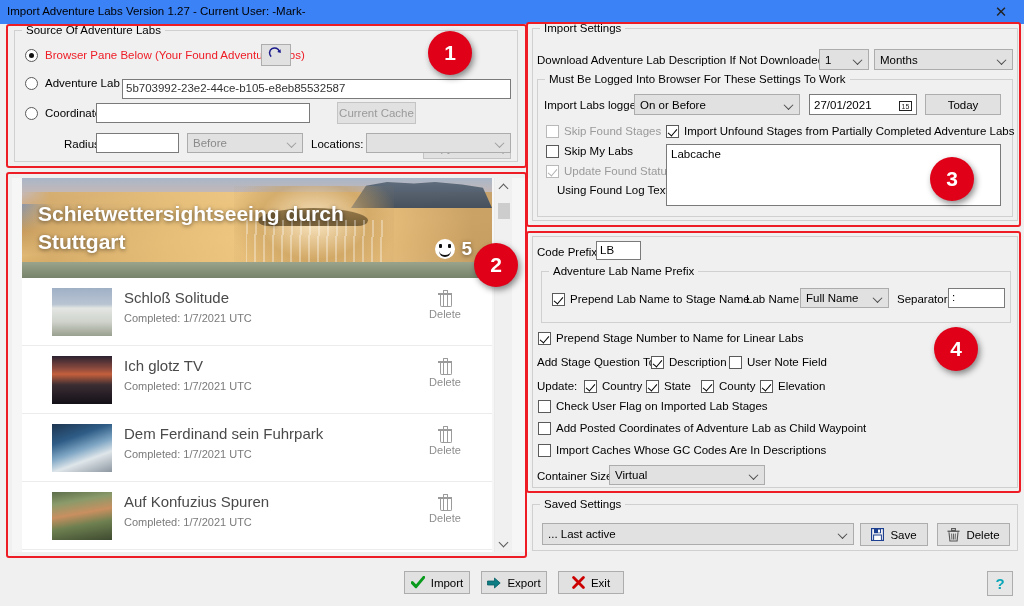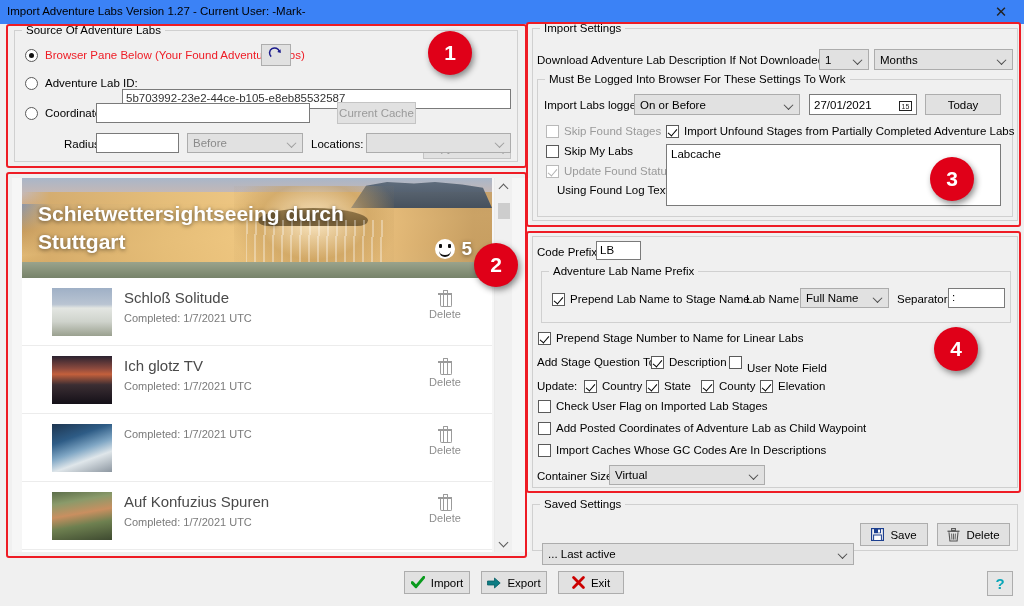--- a/index.html
+++ b/index.html
@@ -345,21 +345,21 @@
       <span>
         <svg width="16" height="14" viewBox="0 0 16 14">
           <path d="M3.2 9.6 A5 5 0 1 1 11.4 4.6" fill="none" stroke="#1a1a8c" stroke-width="1.5"></path>
           <path d="M12.6 2.2 L12.8 6.0 L9.2 5.0 Z" fill="#1a1a8c"></path>
         </svg>
       </span>
     </div>
 
     <div class="radio" style="left:10px; top:46px;"></div>
     <div class="lbl" style="left:30px; top:45px;">Adventure Lab ID:</div>
-    <div class="txtbox" style="left:107px; top:58px; width:389px; height:20px; color:#333;">5b703992-23e2-44ce-b105-e8eb85532587</div>
+    <div class="txtbox" style="left:107px; top:48px; width:389px; height:20px; color:#333;">5b703992-23e2-44ce-b105-e8eb85532587</div>
 
     <div class="radio" style="left:10px; top:76px;"></div>
     <div class="lbl" style="left:30px; top:75px;">Coordinates:</div>
     <div class="txtbox" style="left:81px; top:72px; width:214px; height:20px;"></div>
     <div class="btn dis" style="left:322px; top:71px; width:79px; height:22px;">Current Cache</div>
     <div class="btn dis" style="left:408px; top:71px; width:88px; height:22px;margin-top:35px;">Copy From Map</div>
 
     <div class="lbl" style="left:49px; top:106px;">Radius:</div>
     <div class="txtbox" style="left:81px; top:102px; width:83px; height:20px;"></div>
     <div class="combo dis" style="left:172px; top:102px; width:116px; height:20px;">
@@ -418,20 +418,21 @@
           <span class="trash">
               <span class="trash-lid"></span>
             </span>
           <span>Delete</span>
         </div>
       </div>
 
       <div class="stage-row">
         <div class="stage-thumb" style="background:linear-gradient(160deg,#1d3550 0%,#2e5c86 30%,#7fa6c4 52%,#dfe6ea 70%,#8c96a0 100%);"></div>
         <div class="stage-text">
+          <div class="stage-name">Dem Ferdinand sein Fuhrpark</div>
           <div class="stage-sub">Completed: 1/7/2021 UTC</div>
         </div>
         <div class="stage-del">
           <span class="trash">
               <span class="trash-lid"></span>
             </span>
           <span>Delete</span>
         </div>
       </div>
 
@@ -529,21 +530,21 @@
       <div class="txtbox" style="left:406px; top:16px; width:57px; height:20px;">:</div>
     </div>
 
     <div class="cb on" style="left:5px; top:95px;"></div>
     <div class="lbl" style="left:23px; top:94px;">Prepend Stage Number to Name for Linear Labs</div>
 
     <div class="lbl" style="left:4px; top:118px;">Add Stage Question To:</div>
     <div class="cb on" style="left:118px; top:119px;"></div>
     <div class="lbl" style="left:136px; top:118px;">Description</div>
     <div class="cb" style="left:196px; top:119px;"></div>
-    <div class="lbl" style="left:214px; top:118px;margin-top:6px;">User Note Field</div>
+    <div class="lbl" style="left:214px; top:118px;">User Note Field</div>
 
     <div class="lbl" style="left:4px; top:142px;">Update:</div>
     <div class="cb on" style="left:51px; top:143px;"></div>
     <div class="lbl" style="left:69px; top:142px;">Country</div>
     <div class="cb on" style="left:113px; top:143px;"></div>
     <div class="lbl" style="left:131px; top:142px;">State</div>
     <div class="cb on" style="left:168px; top:143px;"></div>
     <div class="lbl" style="left:186px; top:142px;">County</div>
     <div class="cb on" style="left:227px; top:143px;"></div>
     <div class="lbl" style="left:245px; top:142px;">Elevation</div>
@@ -562,21 +563,21 @@
       <span>Virtual</span>
       <span class="chev"></span>
     </div>
   </div>
 
   <div class="anno-box" style="left:526px; top:231px; width:495px; height:262px;"></div>
   <div class="anno-badge" style="left:934px; top:327px;">4</div>
 
   <div class="groupbox" style="left:532px; top:504px; width:486px; height:47px;">
     <div class="gb-title">Saved Settings</div>
-    <div class="combo" style="left:9px; top:18px; width:312px; height:22px;margin-top:20px;">
+    <div class="combo" style="left:9px; top:18px; width:312px; height:22px;">
       <span>... Last active</span>
       <span class="chev"></span>
     </div>
     <div class="btn" style="left:327px; top:18px; width:68px; height:23px;">
       <span class="bico">
         <svg width="13" height="13" viewBox="0 0 13 13">
           <rect x="0.5" y="0.5" width="12" height="12" fill="#f2f2f2" stroke="#1c3f8f" stroke-width="1.3"></rect>
           <rect x="3" y="1" width="7" height="4.2" fill="#1c3f8f"></rect>
           <rect x="7" y="1.6" width="2" height="3" fill="#ffffff"></rect>
           <rect x="2.6" y="7" width="7.8" height="5.5" fill="#ffffff" stroke="#1c3f8f" stroke-width="1"></rect>

